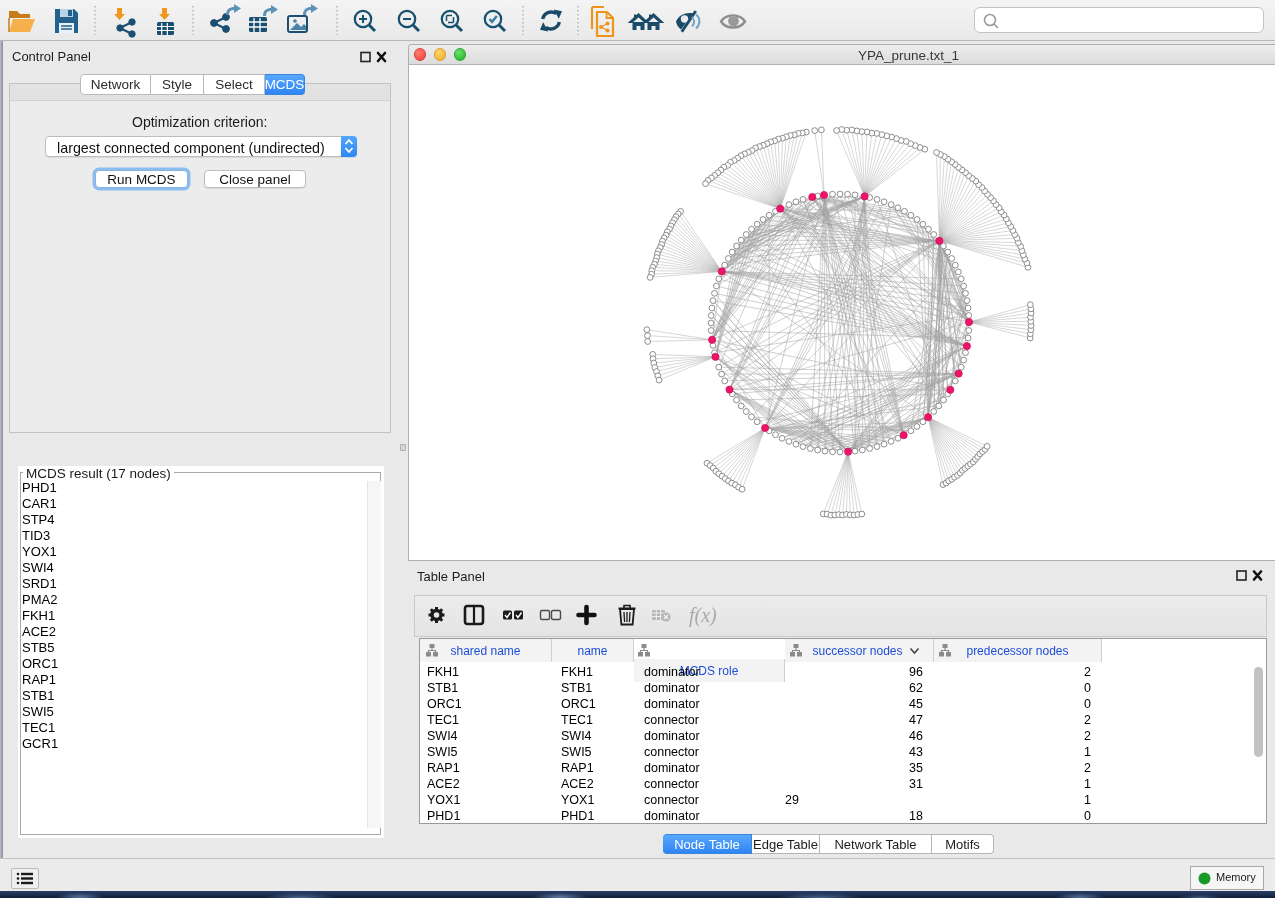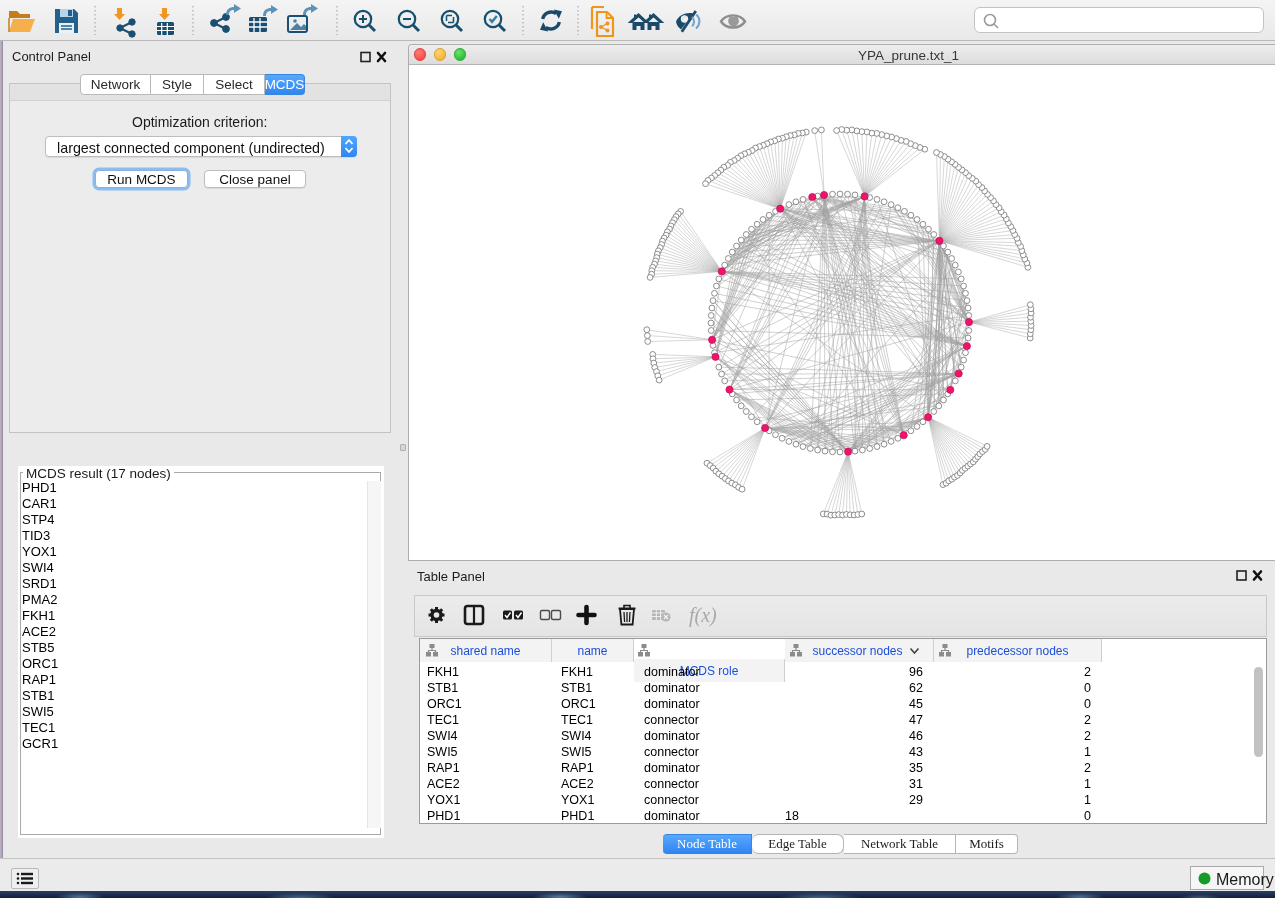--- a/index.html
+++ b/index.html
@@ -49,28 +49,28 @@
 #tp-title { position:absolute; left:9px; top:7px; font-size:13px; color:#1c1c1c; }
 #tp-toolbar { position:absolute; left:6px; top:33px; width:853px; height:42px; background:linear-gradient(#ececec,#e4e4e4); border:1px solid #c9c9c9; }
 #tp-table { position:absolute; left:11px; top:76px; width:848px; height:186px; background:#fff; border:1px solid #9b9b9b; }
 .hdr { position:absolute; top:0; height:23px; background:#f3f3f3; border-right:1px solid #cfcfcf; font-size:12px; color:#1d4ed8; display:flex; align-items:center; justify-content:center; }
 .rowtxt { position:absolute; font-size:12.5px; color:#000; height:16px; line-height:16px; }
 #tp-scroll { position:absolute; right:1px; top:25px; width:13px; height:159px; background:#fff; }
 #tp-thumb { position:absolute; right:2px; top:3px; width:9px; height:90px; background:#c2c2c2; border-radius:5px; }
 
 
 .btabrow { position:absolute; left:663px; top:834px; height:20px; display:flex; font-size:13px; }
-.btab { background:#fff; border:1px solid #b5b5b5; border-left:none; color:#1c1c1c; display:flex; align-items:center; justify-content:center;font-family:Liberation Serif, serif; }
+.btab { background:#fff; border:1px solid #b5b5b5; border-left:none; color:#1c1c1c; display:flex; align-items:center; justify-content:center; }
 .btab.last { border-radius:0 4px 4px 0; }
 .btab.sel { background:linear-gradient(#58a8fd,#2f85f3); border-color:#3686e0; color:#fff; border-radius:4px 0 0 4px; }
 
 
 #statusbar { left:0; top:858px; width:1275px; height:33px; background:#ebebeb; border-top:1px solid #c3c3c3; }
 #hamb { position:absolute; left:11px; top:9px; width:28px; height:21px; background:#efefef; border:1px solid #b9b9b9; border-radius:2px; }
-#membtn { position:absolute; left:1190px; top:7px; width:74px; height:24px; background:#f6f6f6; border:1px solid #a9a9a9; font-size:16px; color:#1a1a1a; }
+#membtn { position:absolute; left:1190px; top:7px; width:74px; height:24px; background:#f6f6f6; border:1px solid #a9a9a9; font-size:11px; color:#1a1a1a; }
 #desktop { left:0; top:891px; width:1275px; height:7px;
   background:
    radial-gradient(ellipse 40px 8px at 80px 6px, #55719b 0%, transparent 60%),
    radial-gradient(ellipse 60px 9px at 300px 7px, #4a6890 0%, transparent 60%),
    radial-gradient(ellipse 50px 8px at 560px 6px, #5d7aa3 0%, transparent 55%),
    radial-gradient(ellipse 70px 9px at 820px 7px, #46648c 0%, transparent 60%),
    radial-gradient(ellipse 45px 8px at 1080px 6px, #506e97 0%, transparent 55%),
    radial-gradient(ellipse 35px 7px at 1200px 7px, #3d5a82 0%, transparent 60%),
    linear-gradient(180deg,#2a3f66 0%,#1c2d4e 55%,#121f38 100%); }
 </style>
@@ -1172,37 +1172,37 @@
     <div class="rowtxt" style="left:365px;top:121px;width:138px;text-align:right;">35</div>
     <div class="rowtxt" style="left:514px;top:121px;width:157px;text-align:right;">2</div>
     <div class="rowtxt" style="left:7px;top:137px;">ACE2</div>
     <div class="rowtxt" style="left:141px;top:137px;">ACE2</div>
     <div class="rowtxt" style="left:224px;top:137px;">connector</div>
     <div class="rowtxt" style="left:365px;top:137px;width:138px;text-align:right;">31</div>
     <div class="rowtxt" style="left:514px;top:137px;width:157px;text-align:right;">1</div>
     <div class="rowtxt" style="left:7px;top:153px;">YOX1</div>
     <div class="rowtxt" style="left:141px;top:153px;">YOX1</div>
     <div class="rowtxt" style="left:224px;top:153px;">connector</div>
-    <div class="rowtxt" style="left:365px;top:153px;width:138px;text-align:right;">29</div>
+    <div class="rowtxt" style="left:365px;top:153px;width:138px;text-align:left;">29</div>
     <div class="rowtxt" style="left:514px;top:153px;width:157px;text-align:right;">1</div>
     <div class="rowtxt" style="left:7px;top:169px;">PHD1</div>
     <div class="rowtxt" style="left:141px;top:169px;">PHD1</div>
     <div class="rowtxt" style="left:224px;top:169px;">dominator</div>
-    <div class="rowtxt" style="left:365px;top:169px;width:138px;">18</div>
+    <div class="rowtxt" style="left:365px;top:169px;width:138px;text-align:right;">18</div>
     <div class="rowtxt" style="left:514px;top:169px;width:157px;text-align:right;">0</div>
     </div>
     <div id="tp-scroll">
         <div id="tp-thumb"></div>
       </div>
   </div>
 </div>
 
 <div class="abs btabrow">
   <div class="btab sel" style="width:89px;">Node Table</div>
-  <div class="btab" style="width:92px;border-radius:7px;">Edge Table</div>
+  <div class="btab" style="width:68px;">Edge Table</div>
   <div class="btab" style="width:112px;">Network Table</div>
   <div class="btab last" style="width:62px;">Motifs</div>
 </div>
 
 <div class="abs" id="statusbar">
   <div id="hamb"><svg width="26" height="19">
     <g fill="#1a1a1a">
           <circle cx="6" cy="5" r="1.3"></circle>
           <circle cx="6" cy="9.5" r="1.3"></circle>
           <circle cx="6" cy="14" r="1.3"></circle>

